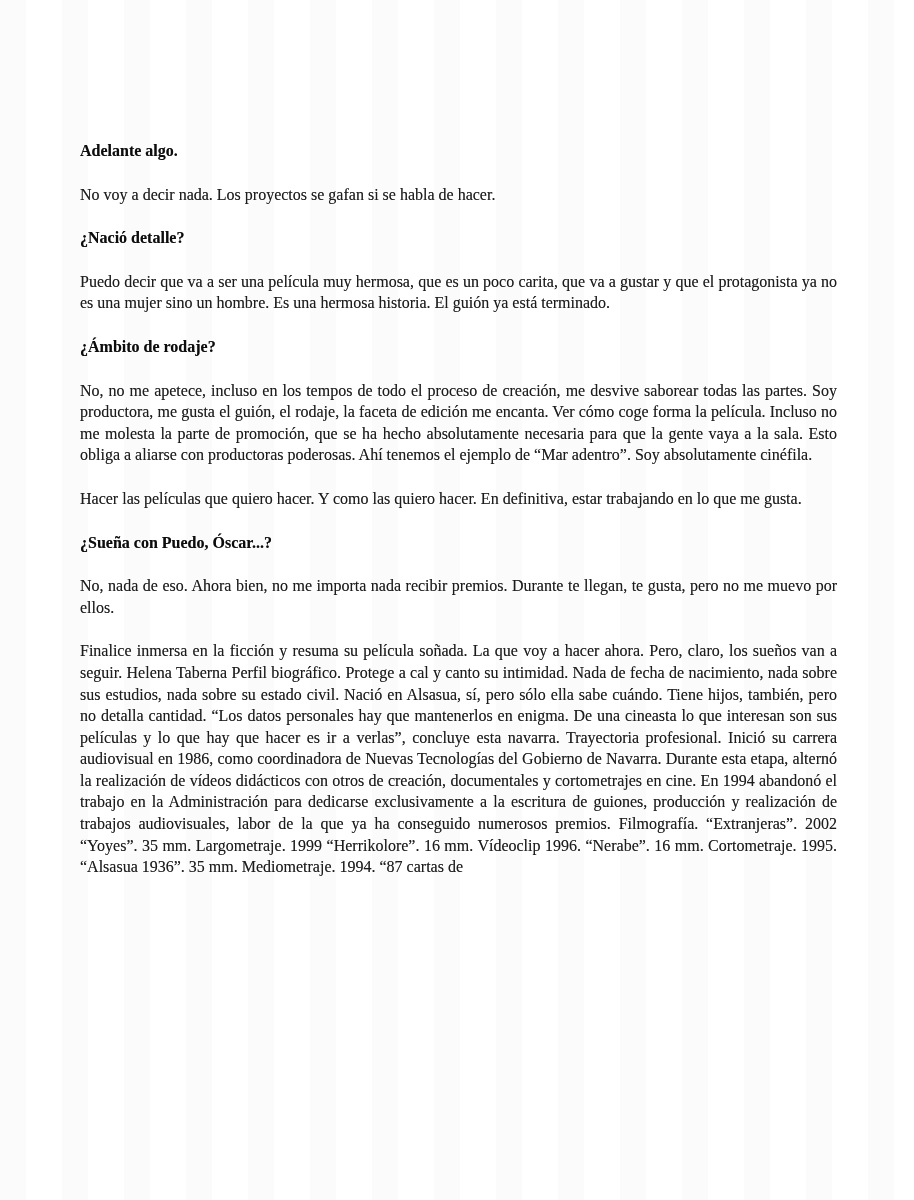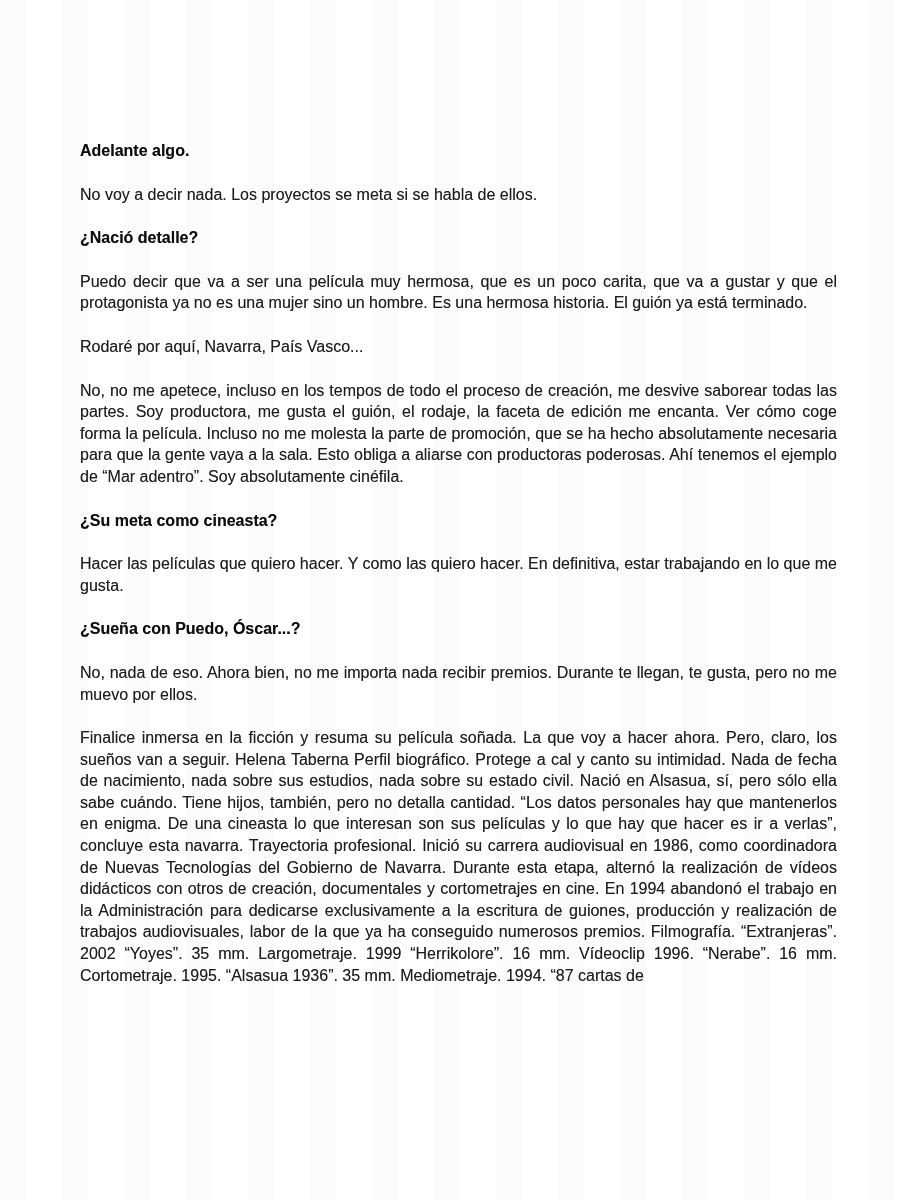--- a/index.html
+++ b/index.html
@@ -6,21 +6,21 @@
     margin: 0;
     padding: 0;
     background: #ffffff;
   }
   .page {
     position: relative;
     width: 914px;
     height: 1200px;
     background: #ffffff;
     overflow: hidden;
-    font-family: Liberation Sans, sans-serif;
+    font-family: Liberation Serif, serif;
   }
   
   .page::before {
     content: "";
     position: absolute;
     inset: 0;
     background: repeating-linear-gradient(
       90deg,
       rgba(0,0,0,0.014) 0px, rgba(0,0,0,0.014) 26px,
       rgba(0,0,0,0.0) 26px, rgba(0,0,0,0.0) 62px
@@ -49,24 +49,23 @@
   .content p.answer:last-child {
     margin-bottom: 12px;
   }
 </style>
 </head>
 <body>
 
 <div class="page">
   <main class="content">
       <p class="question">Adelante algo.</p>
-      <p class="answer">No voy a decir nada. Los proyectos se meta si se habla de ellos.</p>
+      <p class="answer">No voy a decir nada. Los proyectos se gafan si se habla de hacer.</p>
       <p class="question">¿Nació detalle?</p>
       <p class="answer">Puedo decir que va a ser una película muy hermosa, que es un poco carita, que va a gustar y que el protagonista ya no es una mujer sino un hombre. Es una hermosa historia. El guión ya está terminado.</p>
-      <p class="answer">Rodaré por aquí, Navarra, País Vasco...</p>
+      <p class="question">¿Ámbito de rodaje?</p>
       <p class="answer">No, no me apetece, incluso en los tempos de todo el proceso de creación, me desvive saborear todas las partes. Soy productora, me gusta el guión, el rodaje, la faceta de edición me encanta. Ver cómo coge forma la película. Incluso no me molesta la parte de promoción, que se ha hecho absolutamente necesaria para que la gente vaya a la sala. Esto obliga a aliarse con productoras poderosas. Ahí tenemos el ejemplo de “Mar adentro”. Soy absolutamente cinéfila.</p>
-      <p class="question">¿Su meta como cineasta?</p>
       <p class="answer">Hacer las películas que quiero hacer. Y como las quiero hacer. En definitiva, estar trabajando en lo que me gusta.</p>
       <p class="question">¿Sueña con Puedo, Óscar...?</p>
       <p class="answer">No, nada de eso. Ahora bien, no me importa nada recibir premios. Durante te llegan, te gusta, pero no me muevo por ellos.</p>
       <p class="answer">Finalice inmersa en la ficción y resuma su película soñada. La que voy a hacer ahora. Pero, claro, los sueños van a seguir. Helena Taberna Perfil biográfico. Protege a cal y canto su intimidad. Nada de fecha de nacimiento, nada sobre sus estudios, nada sobre su estado civil. Nació en Alsasua, sí, pero sólo ella sabe cuándo. Tiene hijos, también, pero no detalla cantidad. “Los datos personales hay que mantenerlos en enigma. De una cineasta lo que interesan son sus películas y lo que hay que hacer es ir a verlas”, concluye esta navarra. Trayectoria profesional. Inició su carrera audiovisual en 1986, como coordinadora de Nuevas Tecnologías del Gobierno de Navarra. Durante esta etapa, alternó la realización de vídeos didácticos con otros de creación, documentales y cortometrajes en cine. En 1994 abandonó el trabajo en la Administración para dedicarse exclusivamente a la escritura de guiones, producción y realización de trabajos audiovisuales, labor de la que ya ha conseguido numerosos premios. Filmografía. “Extranjeras”. 2002 “Yoyes”. 35 mm. Largometraje. 1999 “Herrikolore”. 16 mm. Vídeoclip 1996. “Nerabe”. 16 mm. Cortometraje. 1995. “Alsasua 1936”. 35 mm. Mediometraje. 1994. “87 cartas de</p>
     </main>
 </div>
 
 </body></html>

